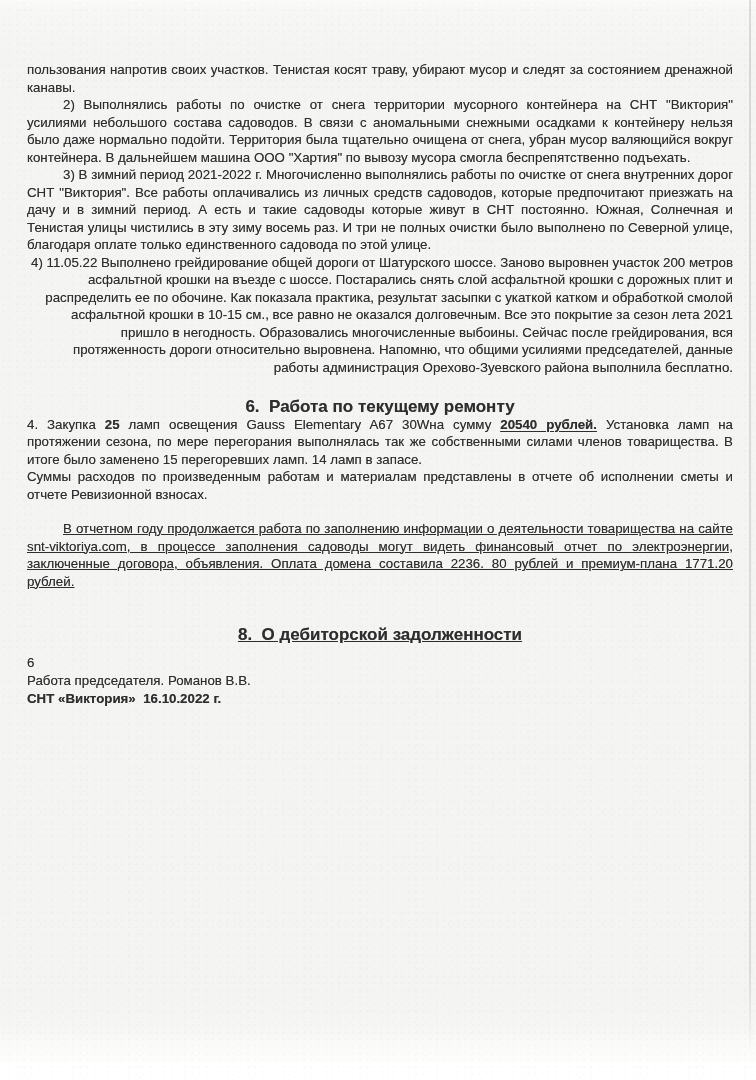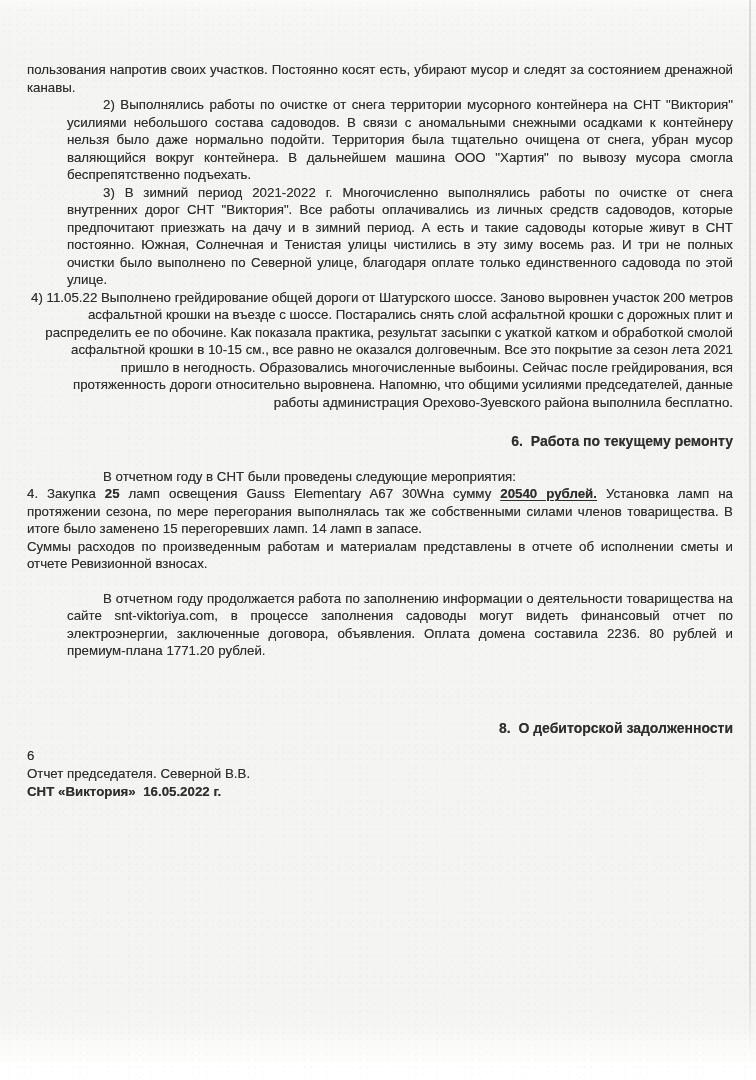--- a/index.html
+++ b/index.html
@@ -59,34 +59,34 @@
     width: 706px;
     top: 61px;
     color: #2e2e2e;
     font-size: 13.3px;
     line-height: 17.5px;
     text-shadow: 0 0 0.4px rgba(46,46,46,0.55);
   }
   p { margin: 0; }
   .just { text-align: justify; }
   .left { text-align: right; }
-  .indent { text-indent: 36px; margin-left: 40px; }
+  .indent { text-indent: 36px; }
   .heading {
     margin: 0;
-    text-align: right;
+    text-align: center;
     font-weight: 700;
-    font-size: 14px;
+    font-size: 17px;
     line-height: 17.5px;
     white-space: pre-wrap;
   }
   .h6 { margin-top: 22px; }
   .intro6 { margin-top: 17px; }
   .h7 { margin-top: 22px; }
-  .para7 { margin-top: 17px; }
-  .h8 { margin-top: 60px; }
+  .para7 { margin-top: 17px; text-decoration: underline; }
+  .h8 { margin-top: 36px; text-decoration: underline; }
   .para8 { margin-top: 17px; }
   b.u {
     font-weight: 700;
     text-decoration: underline;
     text-decoration-thickness: 1.4px;
     text-underline-offset: 2px;
   }
   .pagenum {
     margin-top: 10px;
     line-height: 18px;
@@ -99,42 +99,41 @@
   }
 </style>
 </head>
 <body>
 
 <div class="page">
   <div class="scan-edge-right"></div>
 
   <div class="content">
 
-    <p class="just">пользования напротив своих участков. Постоянно косят есть, убирают мусор и следят за состоянием дренажной канавы.</p>
+    <p class="just">пользования напротив своих участков. Тенистая косят траву, убирают мусор и следят за состоянием дренажной канавы.</p>
 
     <p class="just indent">2) Выполнялись работы по очистке от снега территории мусорного контейнера на СНТ "Виктория" усилиями небольшого состава садоводов. В связи с аномальными снежными осадками к контейнеру нельзя было даже нормально подойти. Территория была тщательно очищена от снега, убран мусор валяющийся вокруг контейнера. В дальнейшем машина ООО "Хартия" по вывозу мусора смогла беспрепятственно подъехать.</p>
 
     <p class="just indent">3) В зимний период 2021-2022 г. Многочисленно выполнялись работы по очистке от снега внутренних дорог СНТ "Виктория". Все работы оплачивались из личных средств садоводов, которые предпочитают приезжать на дачу и в зимний период. А есть и такие садоводы которые живут в СНТ постоянно. Южная, Солнечная и Тенистая улицы чистились в эту зиму восемь раз. И три не полных очистки было выполнено по Северной улице, благодаря оплате только единственного садовода по этой улице.</p>
 
     <p class="left">4) 11.05.22 Выполнено грейдирование общей дороги от Шатурского шоссе. Заново выровнен участок 200 метров асфальтной крошки на въезде с шоссе. Постарались снять слой асфальтной крошки с дорожных плит и распределить ее по обочине. Как показала практика, результат засыпки с укаткой катком и обработкой смолой асфальтной крошки в 10-15 см., все равно не оказался долговечным. Все это покрытие за сезон лета 2021 пришло в негодность. Образовались многочисленные выбоины. Сейчас после грейдирования, вся протяженность дороги относительно выровнена. Напомню, что общими усилиями председателей, данные работы администрация Орехово-Зуевского района выполнила бесплатно.</p>
 
     <h2 class="heading h6">6.  Работа по текущему ремонту</h2>
 
-    <p class="just indent intro6">В отчетном году в СНТ были проведены следующие мероприятия:</p>
 
     <p class="just"><span>4. Закупка </span><b>25</b><span> ламп освещения Gauss Elementary A67 30Wна сумму </span><b class="u">20540 рублей.</b><span> Установка ламп на протяжении сезона, по мере перегорания выполнялась так же собственными силами членов товарищества. В итоге было заменено 15 перегоревших ламп. 14 ламп в запасе.</span></p>
 
     <p class="just">Суммы расходов по произведенным работам и материалам представлены в отчете об исполнении сметы и отчете Ревизионной взносах.</p>
 
 
     <p class="just indent para7">В отчетном году продолжается работа по заполнению информации о деятельности товарищества на сайте snt-viktoriya.com, в процессе заполнения садоводы могут видеть финансовый отчет по электроэнергии, заключенные договора, объявления. Оплата домена составила 2236. 80 рублей и премиум-плана 1771.20 рублей.</p>
 
     <h2 class="heading h8">8.  О дебиторской задолженности</h2>
 
 
     <div class="pagenum">6</div>
 
-    <div class="footer-line1">Отчет председателя. Северной В.В.</div>
+    <div class="footer-line1">Работа председателя. Романов В.В.</div>
 
-    <div class="footer-line2">СНТ «Виктория»  16.05.2022 г.</div>
+    <div class="footer-line2">СНТ «Виктория»  16.10.2022 г.</div>
 
   </div>
 </div>
 
 </body></html>

